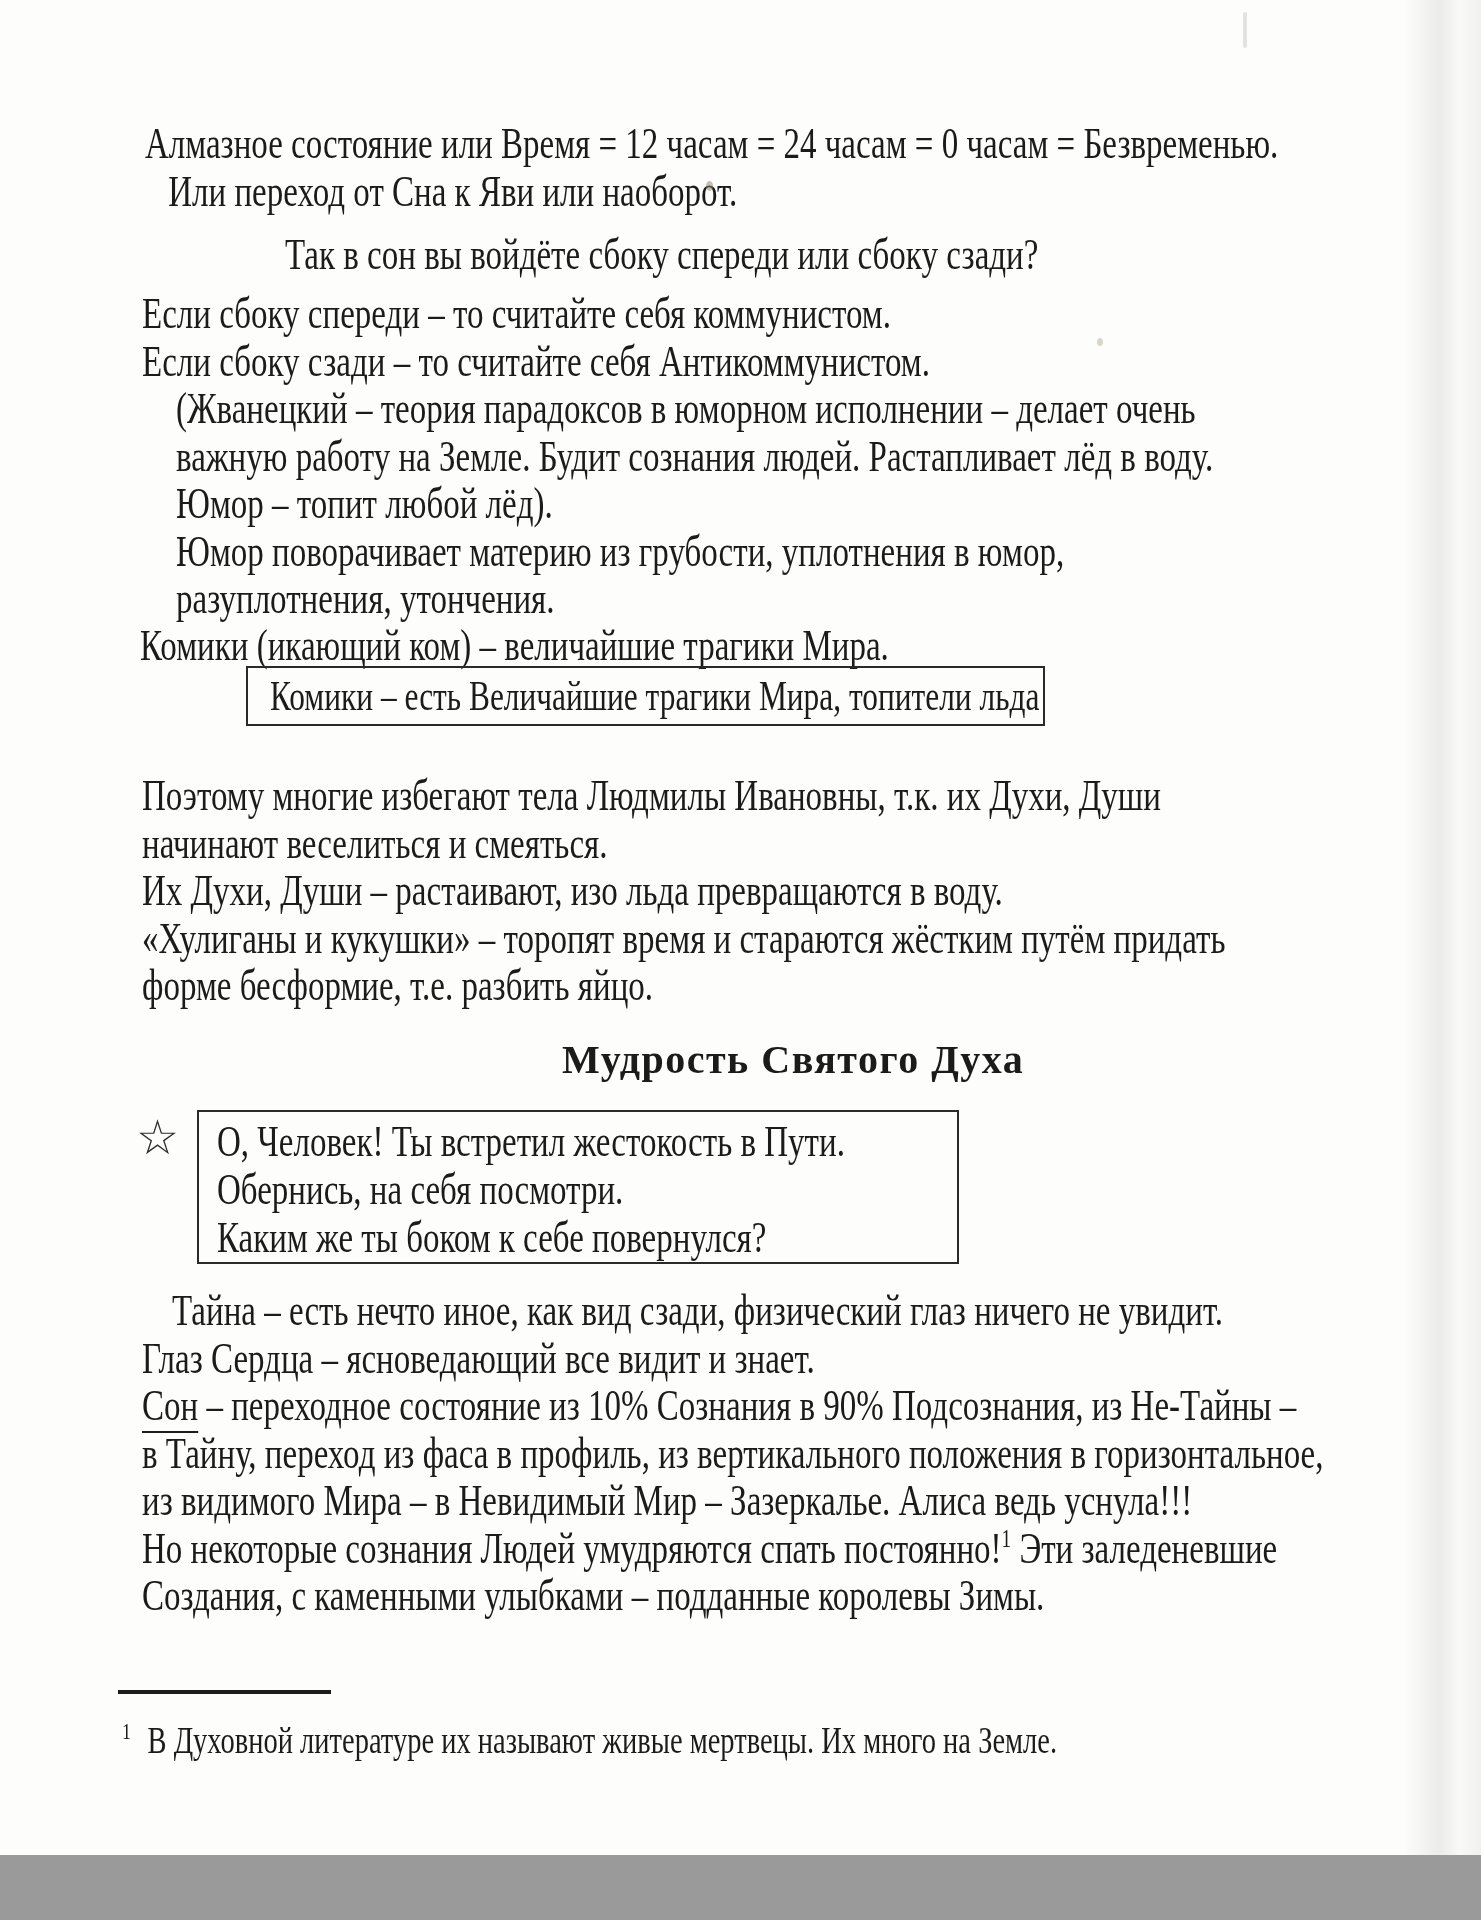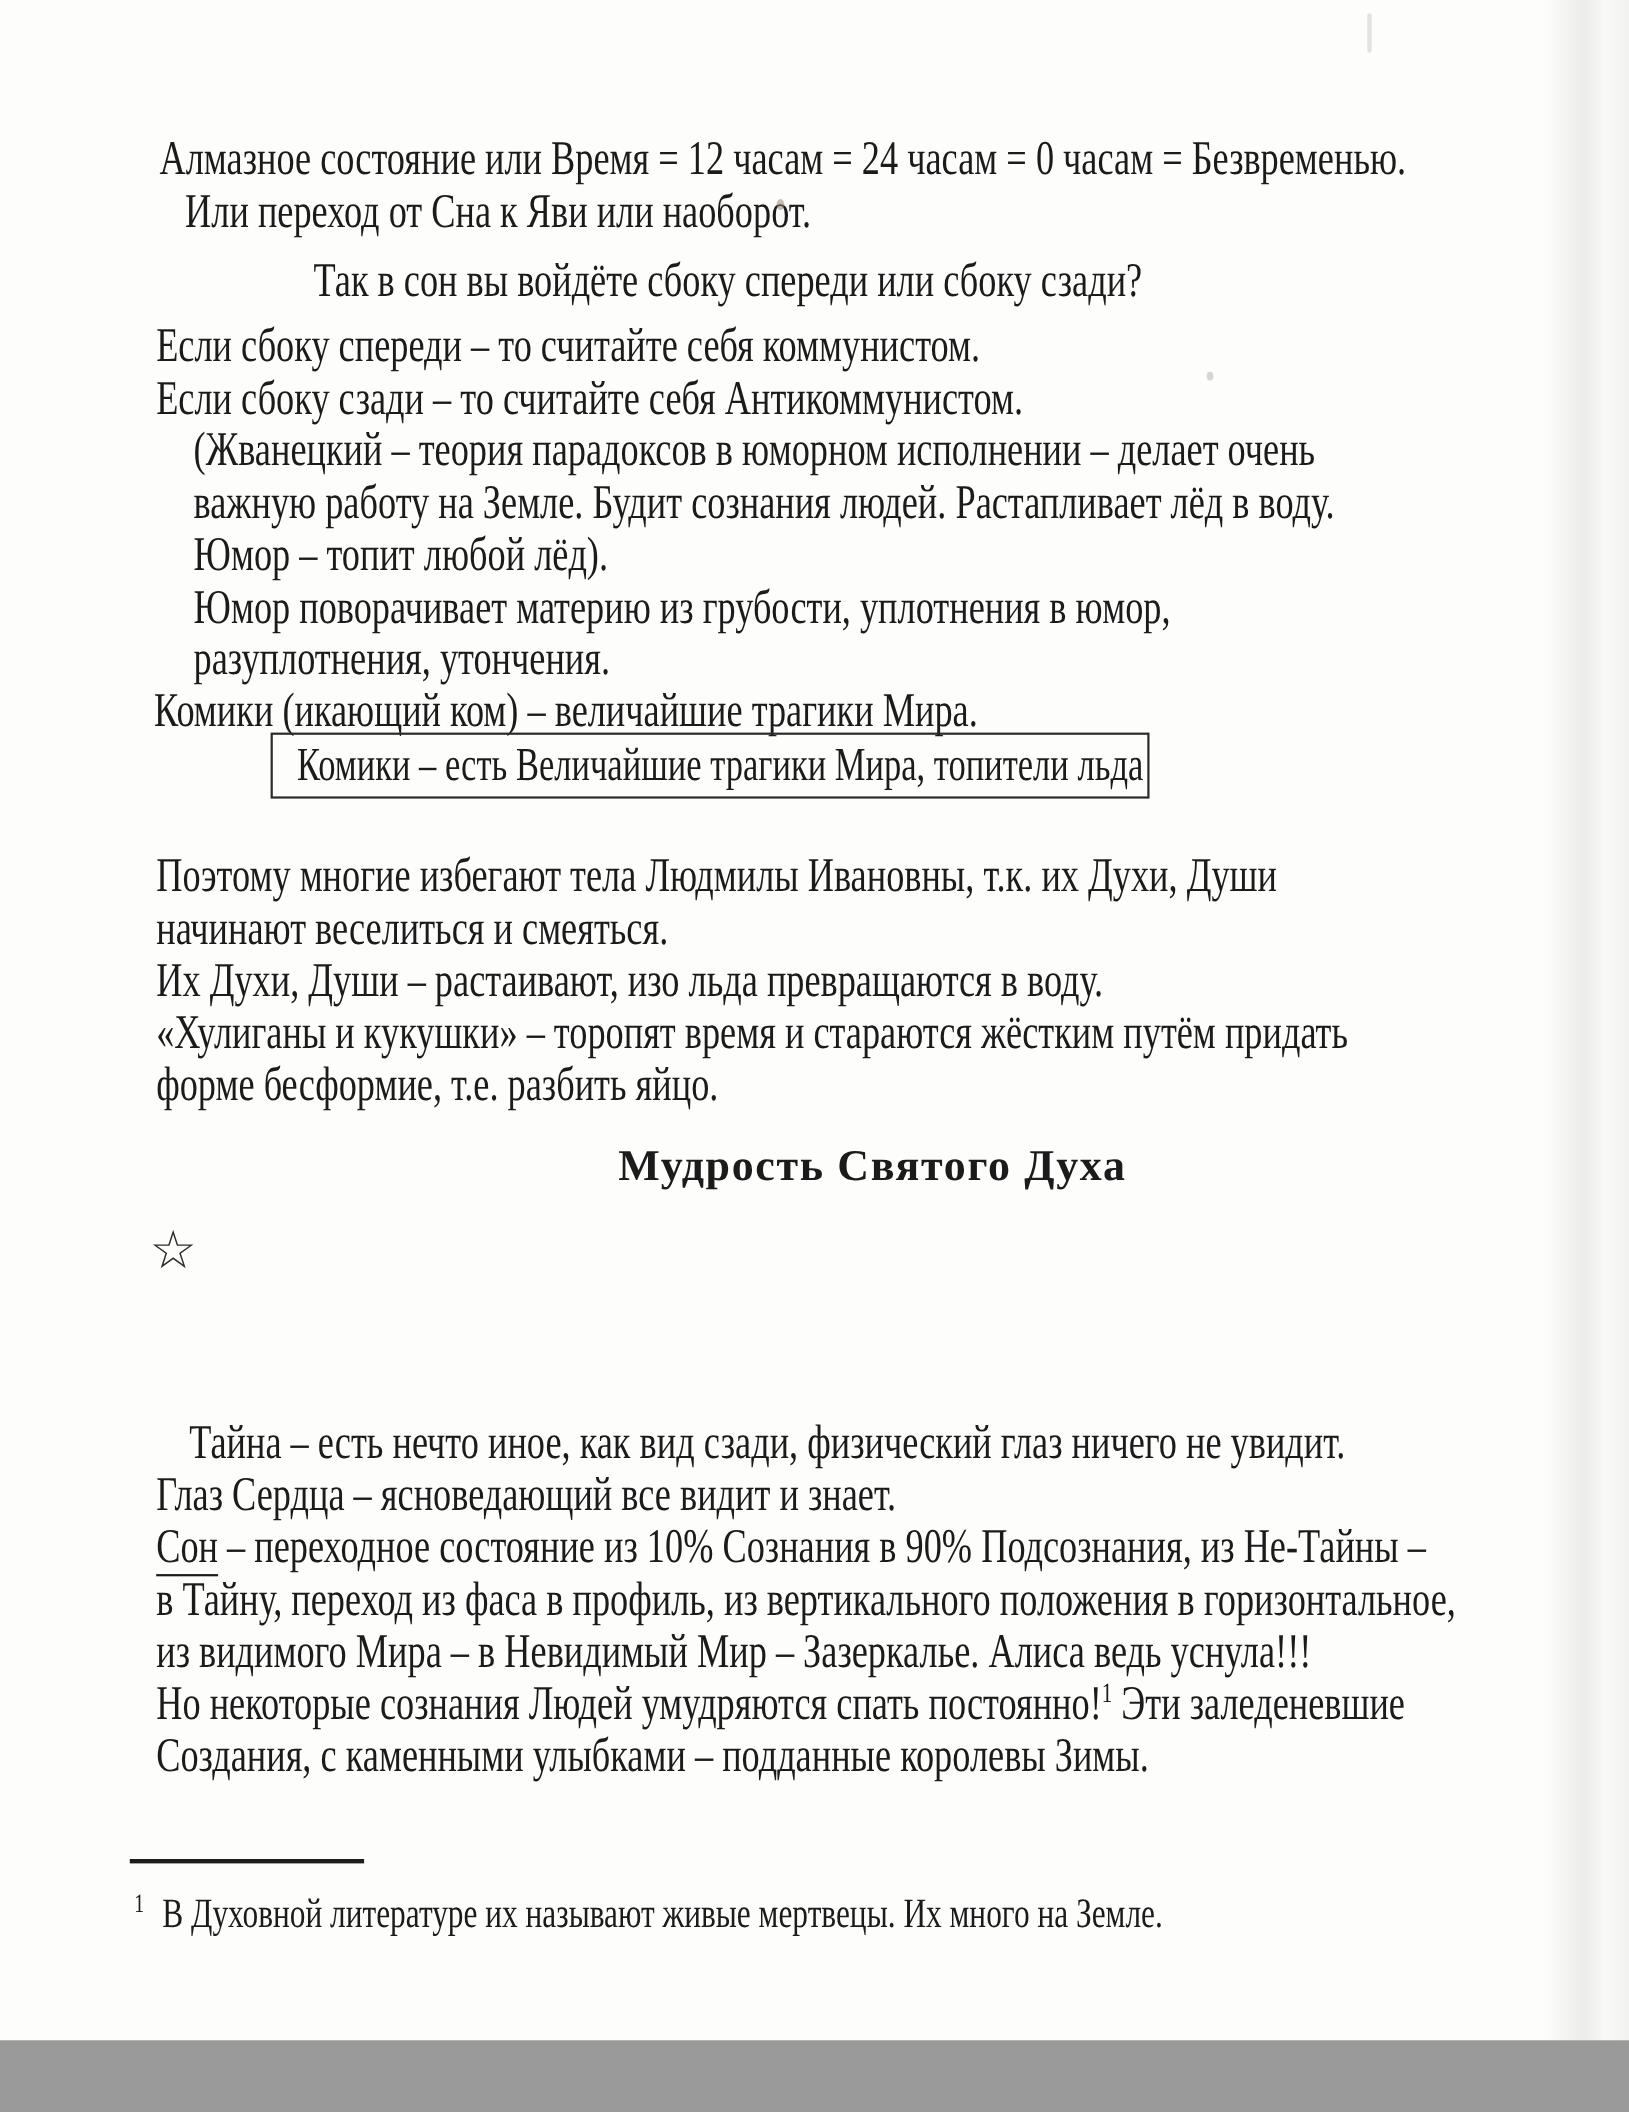--- a/index.html
+++ b/index.html
@@ -137,20 +137,27 @@
     <div class="t">начинают веселиться и смеяться.</div>
     <div class="t">Их Духи, Души – растаивают, изо льда превращаются в воду.</div>
     <div class="t">«Хулиганы и кукушки» – торопят время и стараются жёстким путём придать</div>
     <div class="t">форме бесформие, т.е. разбить яйцо.</div>
   </div>
 
   <div id="heading">Мудрость Святого Духа</div>
 
   <div id="star">☆</div>
 
+  <div class="box" id="box2">
+    <div class="box-inner">
+      <div class="t">О, Человек! Ты встретил жестокость в Пути.</div>
+      <div class="t">Обернись, на себя посмотри.</div>
+      <div class="t">Каким же ты боком к себе повернулся?</div>
+    </div>
+  </div>
 
   <div class="blk" id="b-tayna">
     <div class="t ind40">Тайна – есть нечто иное, как вид сзади, физический глаз ничего не увидит.</div>
     <div class="t">Глаз Сердца – ясноведающий все видит и знает.</div>
     <div class="t"><span class="underlined">Сон</span><span> – переходное состояние из 10% Сознания в 90% Подсознания, из Не-Тайны –</span></div>
     <div class="t">в Тайну, переход из фаса в профиль, из вертикального положения в горизонтальное,</div>
     <div class="t">из видимого Мира – в Невидимый Мир – Зазеркалье. Алиса ведь уснула!!!</div>
     <div class="t"><span>Но некоторые сознания Людей умудряются спать постоянно!</span><span class="sup">1</span><span> Эти заледеневшие</span></div>
     <div class="t">Создания, с каменными улыбками – подданные королевы Зимы.</div>
   </div>

